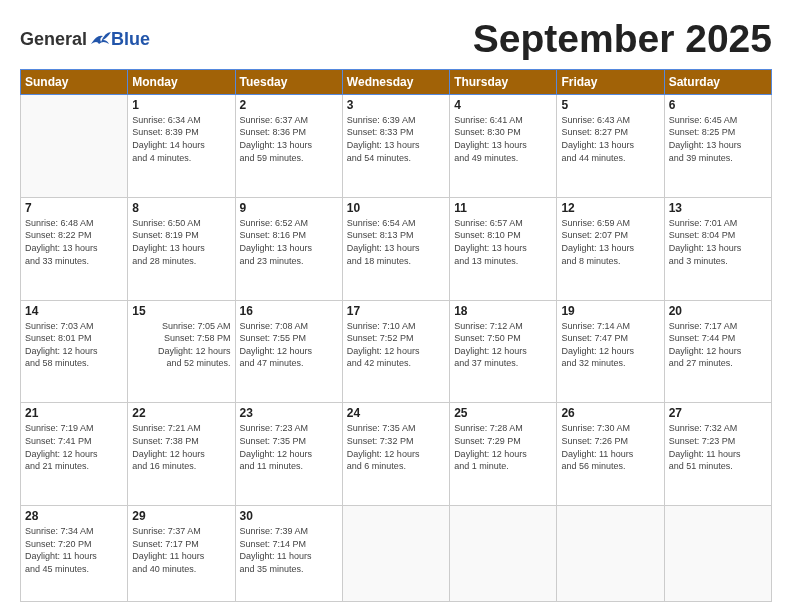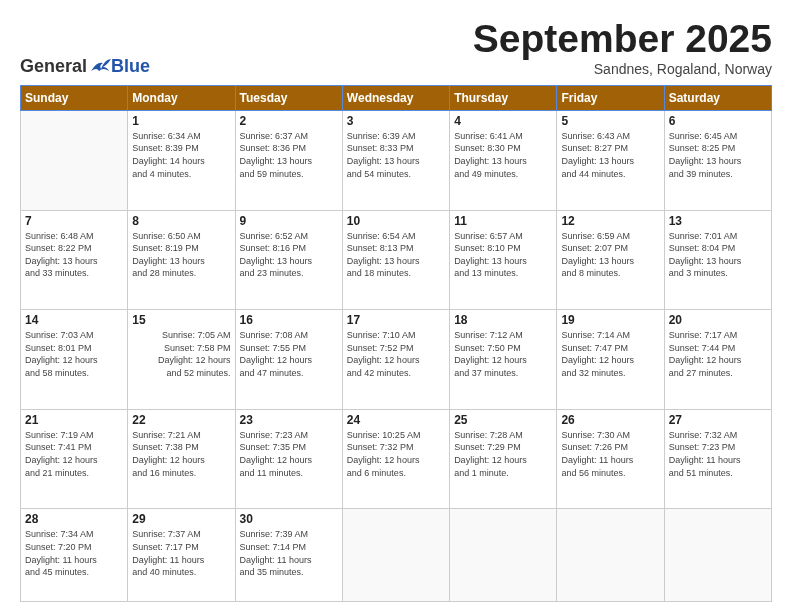--- a/index.html
+++ b/index.html
@@ -13,21 +13,21 @@
     .page {
       width: 792px;
       height: 612px;
       padding: 18px 20px 10px 20px;
       display: flex;
       flex-direction: column;
     }
     .header {
       display: flex;
       justify-content: space-between;
-      align-items: flex-end;
+      align-items: center;
       margin-bottom: 8px;
     }
     .logo {
       display: flex;
       flex-direction: column;
       align-items: flex-start;
     }
     .logo-text {
       display: flex;
       align-items: center;
@@ -116,21 +116,20 @@
       <div class="logo-text">
         <span class="logo-general">General</span>
         <svg class="logo-bird" viewBox="0 0 22 18">
           <path d="M2 14 Q8 4 14 6 Q10 8 12 12 Q16 2 22 2 Q18 8 14 10 Q18 10 20 14 Q14 10 10 14 Q8 10 2 14Z" fill="#2255aa"></path>
         </svg>
         <span class="logo-blue">Blue</span>
       </div>
     </div>
     <div class="title-block">
       <div class="month-title">September 2025</div>
-      <div class="subtitle">Sandnes, Rogaland, Norway</div>
     </div>
   </div>
 
   <table class="calendar">
     <thead>
       <tr>
       <th>Sunday</th>
           <th>Monday</th>
           <th>Tuesday</th>
           <th>Wednesday</th>
@@ -304,21 +303,21 @@
           </td>
           <td>
             <span class="day-number">23</span>
             <div class="day-info" style="white-space: pre-line;">Sunrise: 7:23 AM
 Sunset: 7:35 PM
 Daylight: 12 hours
 and 11 minutes.</div>
           </td>
           <td>
             <span class="day-number">24</span>
-            <div class="day-info" style="white-space: pre-line;">Sunrise: 10:25 AM
+            <div class="day-info" style="white-space: pre-line;">Sunrise: 7:35 AM
 Sunset: 7:32 PM
 Daylight: 12 hours
 and 6 minutes.</div>
           </td>
           <td>
             <span class="day-number">25</span>
             <div class="day-info" style="white-space: pre-line;">Sunrise: 7:28 AM
 Sunset: 7:29 PM
 Daylight: 12 hours
 and 1 minute.</div>

